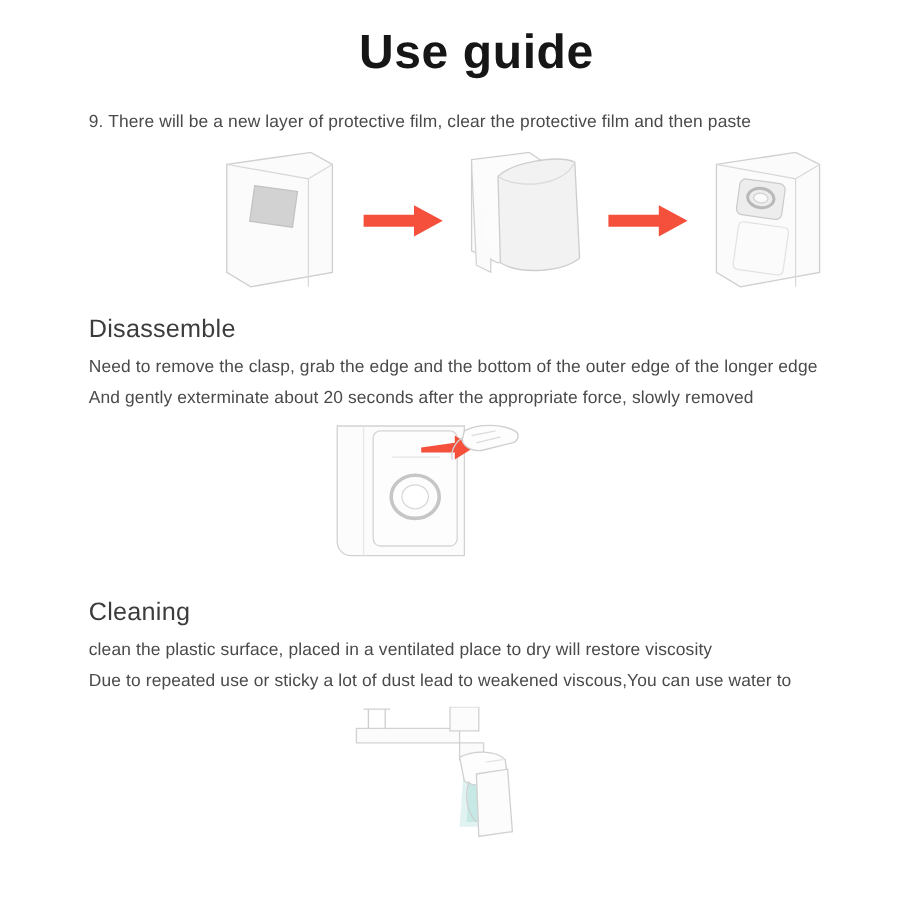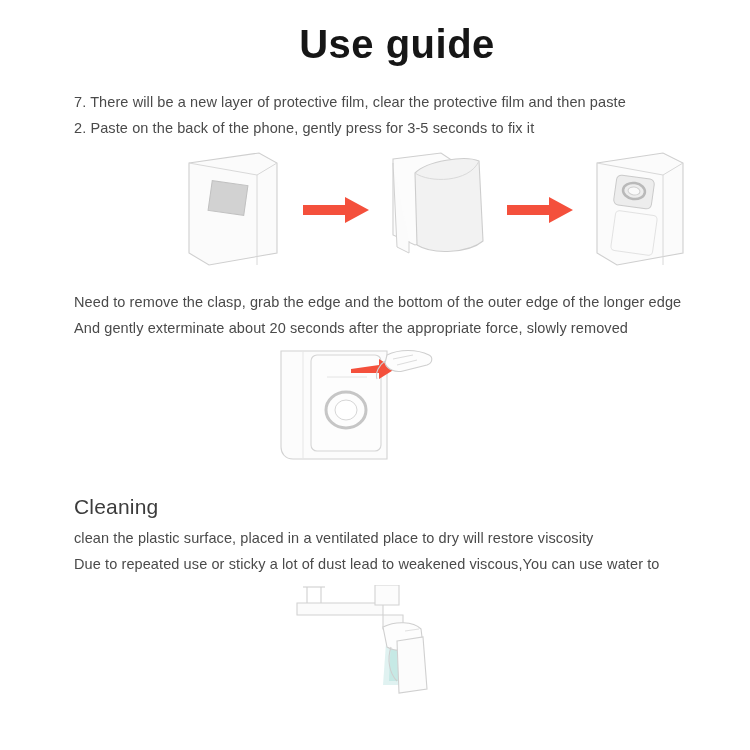--- a/index.html
+++ b/index.html
@@ -65,22 +65,21 @@
   svg { display: block; }
 </style>
 </head>
 <body>
 
 <div class="page">
 
   <h1 class="title">Use guide</h1>
 
   <div class="section sec-installation">
-    <p class="section-line">7. There will be a new layer of protective film, clear the protective film and then paste</p>
-    <p class="section-line">2. Paste on the back of the phone, gently press for 3-5 seconds to fix it</p>
+    <p class="section-line">9. There will be a new layer of protective film, clear the protective film and then paste</p>
   </div>
 
   <div class="figure fig-install">
     <svg width="600" height="120" viewBox="0 0 600 120">
 
       <g>
         <path d="M92 14 L162 4 L180 14 L180 104 L112 116 L92 104 Z" fill="#fbfbfb" stroke="#cfcfcf" stroke-width="1.1"></path>
         <path d="M92 14 L160 26 L160 116" fill="none" stroke="#d8d8d8" stroke-width="1"></path>
         <path d="M160 26 L180 14" fill="none" stroke="#d8d8d8" stroke-width="1"></path>
         <rect x="113" y="34" width="36" height="30" fill="#d2d2d2" stroke="#c0c0c0" stroke-width="1" transform="rotate(8 131 49)"></rect>
@@ -107,20 +106,21 @@
         <path d="M566 26 L586 14" fill="none" stroke="#d8d8d8" stroke-width="1"></path>
         <rect x="518" y="28" width="38" height="30" rx="5" fill="#ededed" stroke="#cacaca" stroke-width="1" transform="rotate(8 537 43)"></rect>
         <ellipse cx="537" cy="42" rx="11" ry="8" fill="none" stroke="#b9b9b9" stroke-width="2.5" transform="rotate(8 537 42)"></ellipse>
         <ellipse cx="537" cy="42" rx="6" ry="4" fill="#fafafa" stroke="#cfcfcf" stroke-width="1" transform="rotate(8 537 42)"></ellipse>
         <rect x="516" y="64" width="42" height="40" rx="4" fill="none" stroke="#e2e2e2" stroke-width="1" transform="rotate(8 537 84)"></rect>
       </g>
     </svg>
   </div>
 
   <div class="section sec-disassemble">
+    <h2 class="section-head">Disassemble</h2>
     <p class="section-line">Need to remove the clasp, grab the edge and the bottom of the outer edge of the longer edge</p>
     <p class="section-line">And gently exterminate about 20 seconds after the appropriate force, slowly removed</p>
   </div>
 
   <div class="figure fig-disassemble">
     <svg width="260" height="115" viewBox="0 0 260 115">
       <g>
         <path d="M14 4 L120 4 L120 112 L26 112 C18 112, 14 106, 14 100 Z" fill="#fcfcfc" stroke="#d2d2d2" stroke-width="1.1"></path>
         <path d="M36 4 L36 112" fill="none" stroke="#e6e6e6" stroke-width="1"></path>
       </g>

